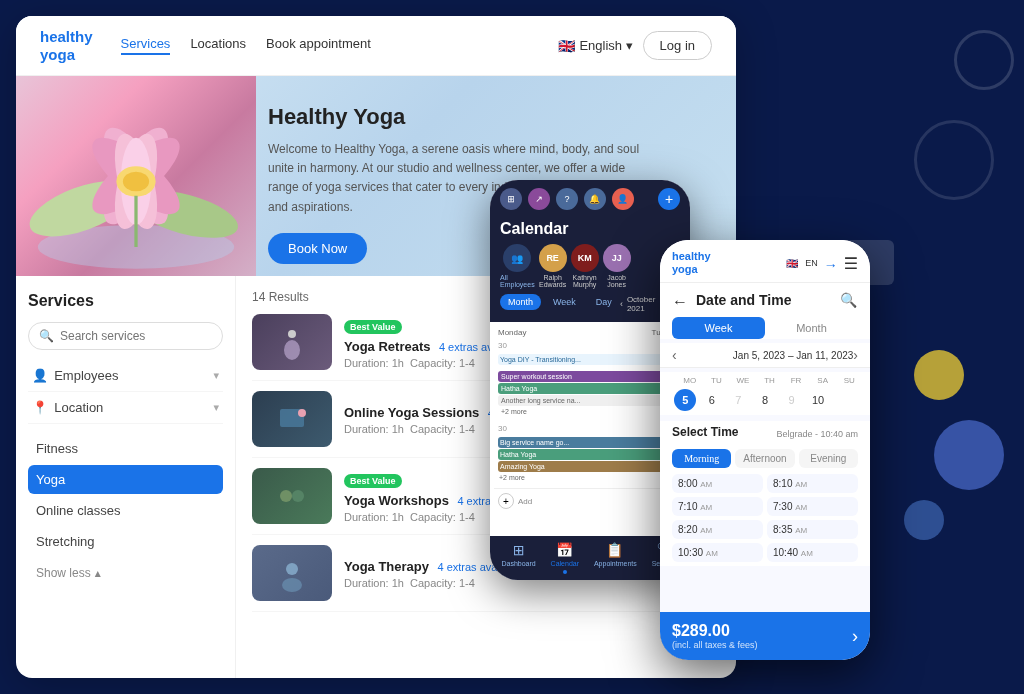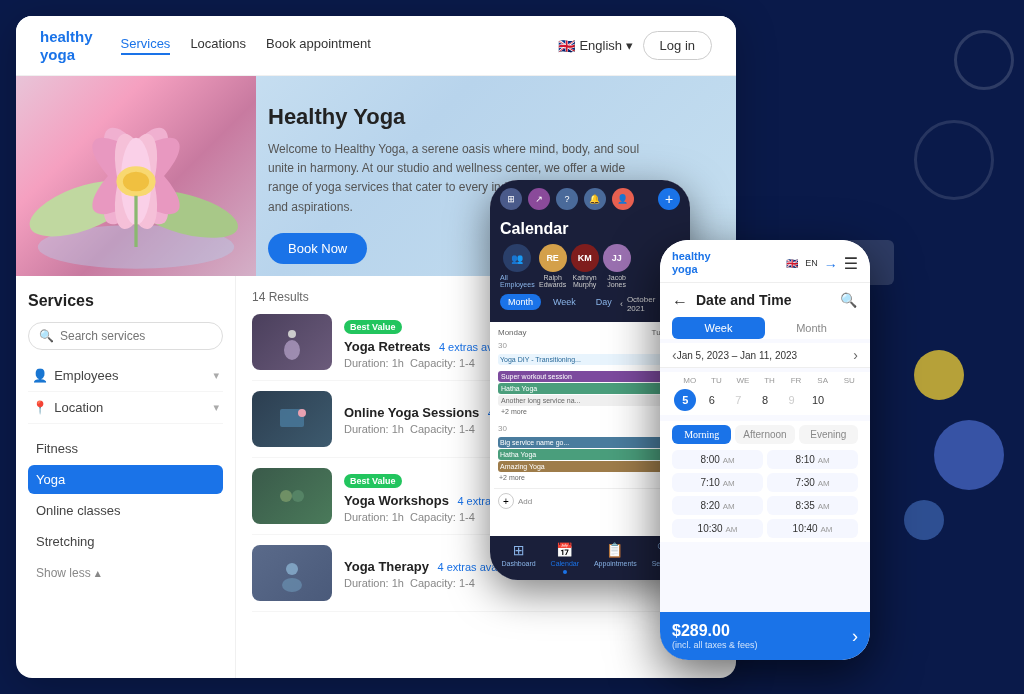--- a/index.html
+++ b/index.html
@@ -439,21 +439,21 @@
     }
     .phone2-date-nav {
       display: flex;
       align-items: center;
       padding: 4px 12px;
       background: #fff;
       border-bottom: 1px solid #eee;
       margin-bottom: 4px;
     }
     .date-nav-arrow { font-size: 14px; color: #666; cursor: pointer; }
-    .date-range { font-size: 10px; color: #333; font-weight: 500; flex: 1; text-align: left; }
+    .date-range { font-size: 10px; color: #333; font-weight: 500; flex: 1; text-align: right; }
     .phone2-cal-grid {
       background: #fff;
       padding: 4px 12px;
       margin-bottom: 6px;
     }
     .cal-days-header {
       display: grid;
       grid-template-columns: repeat(7, 1fr);
       text-align: center;
       margin-bottom: 4px;
@@ -511,21 +511,20 @@
       display: grid;
       grid-template-columns: 1fr 1fr;
       gap: 4px;
     }
     .time-slot {
       padding: 4px 6px;
       border-radius: 6px;
       background: #f5f7ff;
       font-size: 10px;
       color: #333;
-      text-align: center;
       cursor: pointer;
     }
     .time-slot .ampm { font-size: 8px; color: #999; }
     .phone2-footer {
       background: #1a73e8;
       padding: 10px 12px;
       display: flex;
       align-items: center;
       justify-content: space-between;
       margin-top: auto;
@@ -925,20 +924,24 @@
         <span class="cal-day-num">6</span>
         <span class="cal-day-num dim">7</span>
         <span class="cal-day-num">8</span>
         <span class="cal-day-num dim">9</span>
         <span class="cal-day-num">10</span>
         <span class="cal-day-num dim"></span>
       </div>
     </div>
 
     <div class="phone2-select-time">
+      <div style="display:flex;align-items:center;justify-content:space-between;margin-bottom:6px;">
+        <span class="select-time-title">Select Time</span>
+        <span style="font-size:9px;color:#888;">Belgrade - 10:40 am</span>
+      </div>
 
       <div class="time-period-tabs">
         <div class="period-tab active">Morning</div>
         <div class="period-tab">Afternoon</div>
         <div class="period-tab">Evening</div>
       </div>
 
       <div class="time-slots">
         <div class="time-slot"><span>8:00</span> <span class="ampm">AM</span></div>
         <div class="time-slot"><span>8:10</span> <span class="ampm">AM</span></div>

